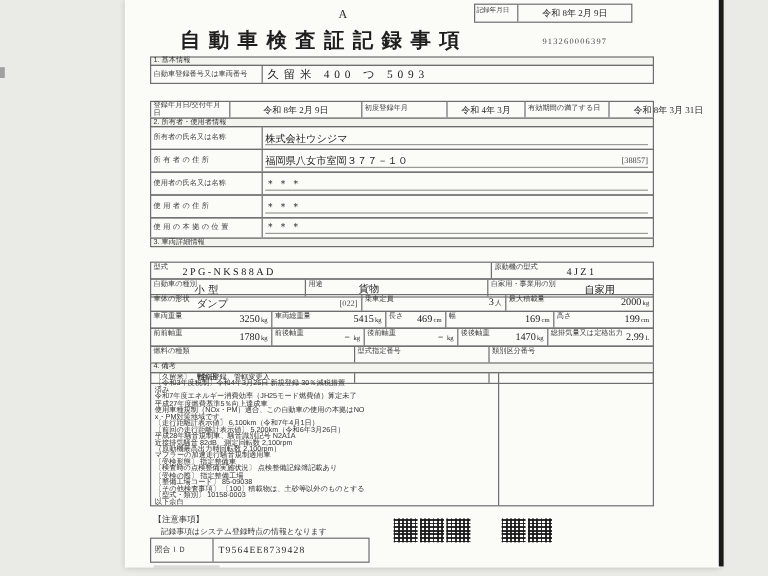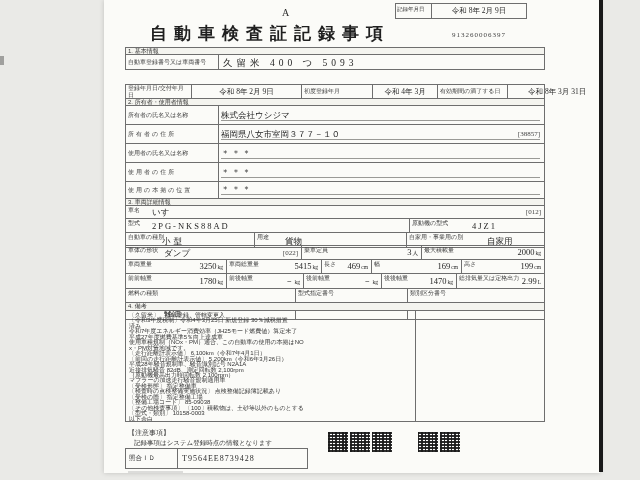--- a/index.html
+++ b/index.html
@@ -137,47 +137,40 @@
     <div class="c lc" style="width:92px;letter-spacing:2px;">使用の本拠の位置</div>
     <div class="c grow">
       <span class="vwrap">
           <span>＊ ＊ ＊</span>
         </span>
     </div>
   </div>
 
   <div class="bar" style="top:198px;height:8px;">3. 車両詳細情報</div>
 
-  <div class="row" style="top:205px;height:14px;">
-    <div class="c grow">
-      <span class="lbl">車名</span>
-      <span class="val l" style="left:26px;">いすゞ</span>
-      <span class="val r" style="font-size:7px;color:#444;">[012]</span>
-    </div>
-  </div>
 
   <div class="row" style="top:218px;height:15px;">
     <div class="c" style="width:283px;">
       <span class="lbl">型式</span>
       <span class="val l" style="left:26px;letter-spacing:2px;">2PG-NKS88AD</span>
     </div>
     <div class="c grow">
       <span class="lbl">原動機の型式</span>
       <span class="val l" style="left:62px;letter-spacing:2px;">4JZ1</span>
     </div>
   </div>
 
   <div class="row" style="top:232px;height:16px;">
     <div class="c" style="width:128px;">
       <span class="lbl">自動車の種別</span>
       <span class="val l" style="left:36px;letter-spacing:3px;">小型</span>
     </div>
     <div class="c" style="width:152px;">
       <span class="lbl">用途</span>
-      <span class="val l" style="left:30px;">貨物</span>
+      <span class="val l" style="left:44px;font-family:Liberation Mono, monospace;">貨物</span>
     </div>
     <div class="c grow">
       <span class="lbl">自家用・事業用の別</span>
       <span class="val l" style="left:80px;">自家用</span>
     </div>
   </div>
 
   <div class="row" style="top:245px;height:15px;">
     <div class="c" style="width:175px;">
       <span class="lbl">車体の形状</span>

